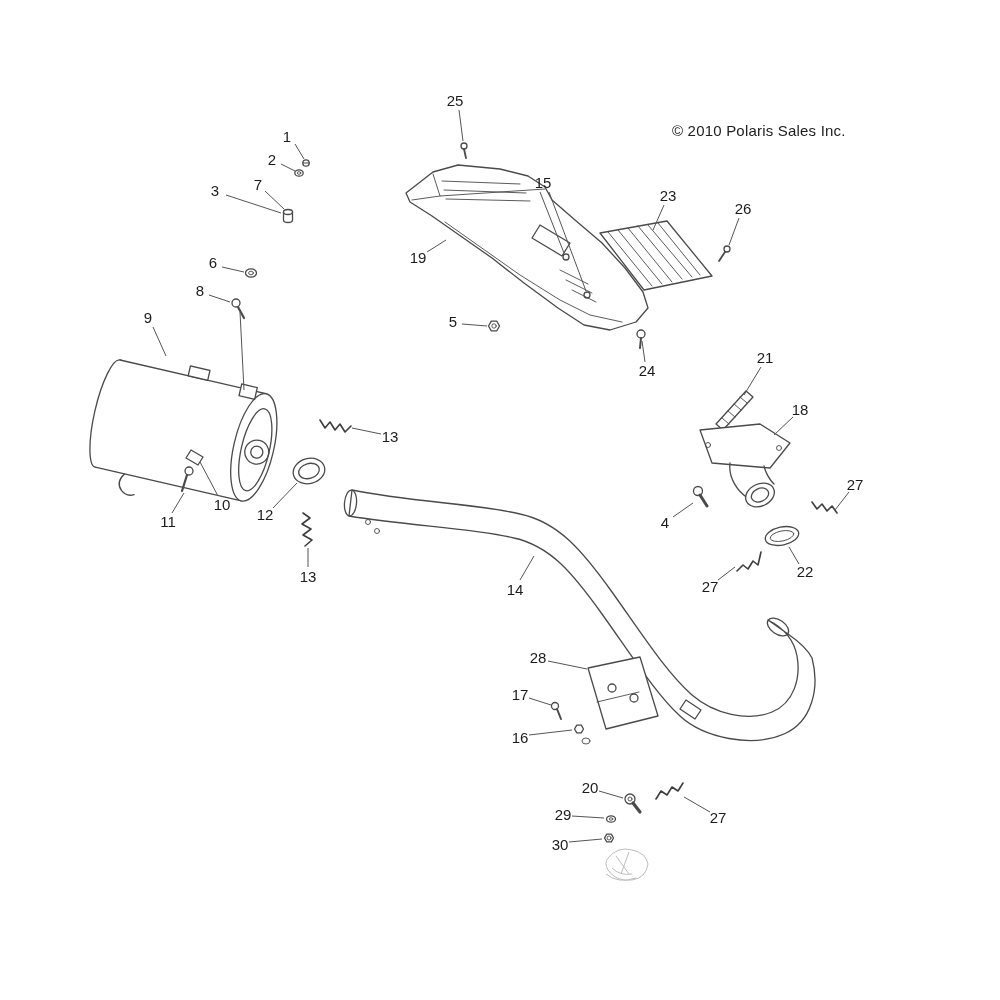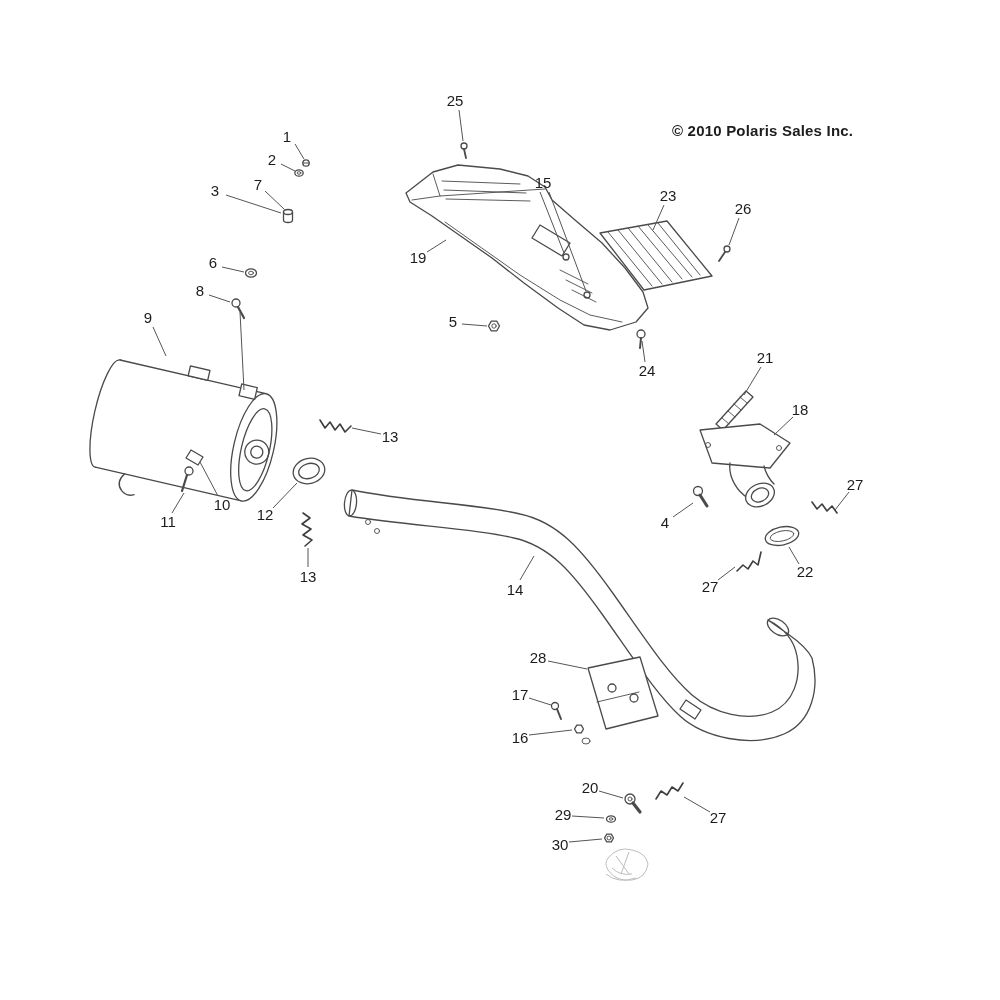--- a/index.html
+++ b/index.html
@@ -1,20 +1,20 @@
 <!DOCTYPE html>
 <html><head>
 <meta charset="utf-8">
 <style>
   html,body{margin:0;padding:0;background:#fff;}
   .canvas{position:relative;width:1000px;height:1000px;background:#ffffff;overflow:hidden;
           font-family:"Liberation Sans",sans-serif;}
   .diagram-svg{position:absolute;left:0;top:0;}
   .copyright{position:absolute;left:672px;top:122px;font-size:15px;color:#1d1d1d;
-             letter-spacing:0.2px;font-weight:bold;}
+             letter-spacing:0.2px;}
   .part{fill:none;stroke:#4a4a4a;stroke-width:1.3;stroke-linejoin:round;stroke-linecap:round;}
   .part-fill{fill:#ffffff;stroke:#4a4a4a;stroke-width:1.3;stroke-linejoin:round;}
   .thin{stroke-width:0.9;}
   .spring{fill:none;stroke:#3d3d3d;stroke-width:1.6;stroke-linejoin:round;stroke-linecap:round;}
   .shaft{stroke:#4a4a4a;stroke-linecap:round;}
   .leader{stroke:#555;stroke-width:1;}
   .callout-label{font-family:"Liberation Sans",sans-serif;font-size:15px;fill:#1c1c1c;text-anchor:middle;}
   .ghost{fill:none;stroke:#bdbdbd;stroke-width:1;}
 </style>
 </head>

